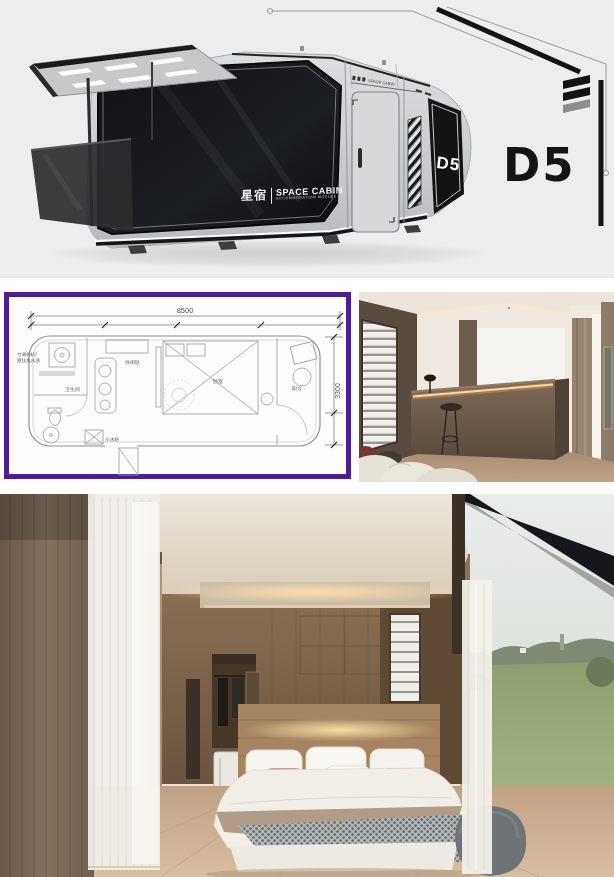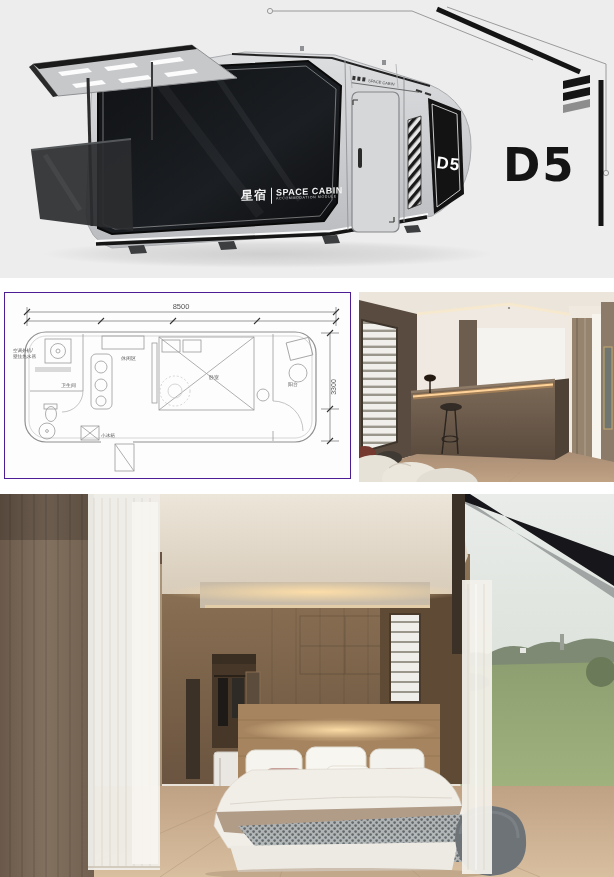--- a/index.html
+++ b/index.html
@@ -12,21 +12,21 @@
        color:#f5f5f5;transform:skewY(-2deg);}
   .brand-cn{font-size:12px;font-weight:bold;letter-spacing:1px;}
   .brand-divider{width:1px;height:16px;background:#e8e8e8;margin:0 4px;}
   .brand-en{display:flex;flex-direction:column;line-height:1.05;}
   .brand-en .en{font-size:9px;font-weight:bold;letter-spacing:.5px;}
   .brand-en .sub{font-size:3.6px;letter-spacing:.6px;color:#cfcfcf;}
   .d5-logo{position:absolute;left:503px;top:138px;font-size:45px;font-weight:800;
        color:#141414;letter-spacing:2px;font-family:"DejaVu Sans", sans-serif;
        transform:scaleY(1.04);}
   .plan-panel{position:absolute;left:4px;top:292px;width:347px;height:187px;background:#fdfdfd;
-       border:1px solid #4c1d95;box-sizing:border-box;}
+       border:5px solid #4c1d95;box-sizing:border-box;}
   .photo1{position:absolute;left:359px;top:292px;width:255px;height:190px;overflow:hidden;}
   .photo2{position:absolute;left:0;top:494px;width:614px;height:383px;overflow:hidden;}
   svg{display:block;}
   text{font-family:"Liberation Sans", sans-serif;}
 </style>
 </head>
 <body>
 
 <div class="page">
 

